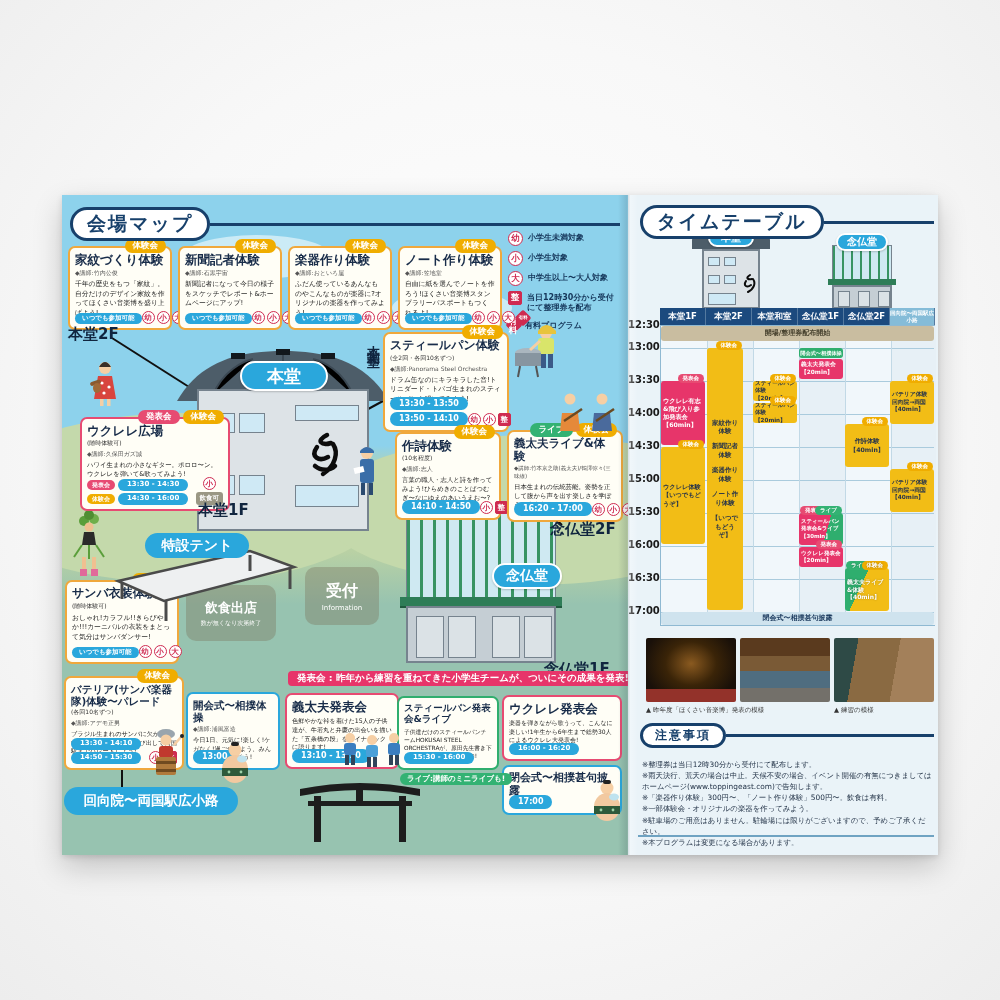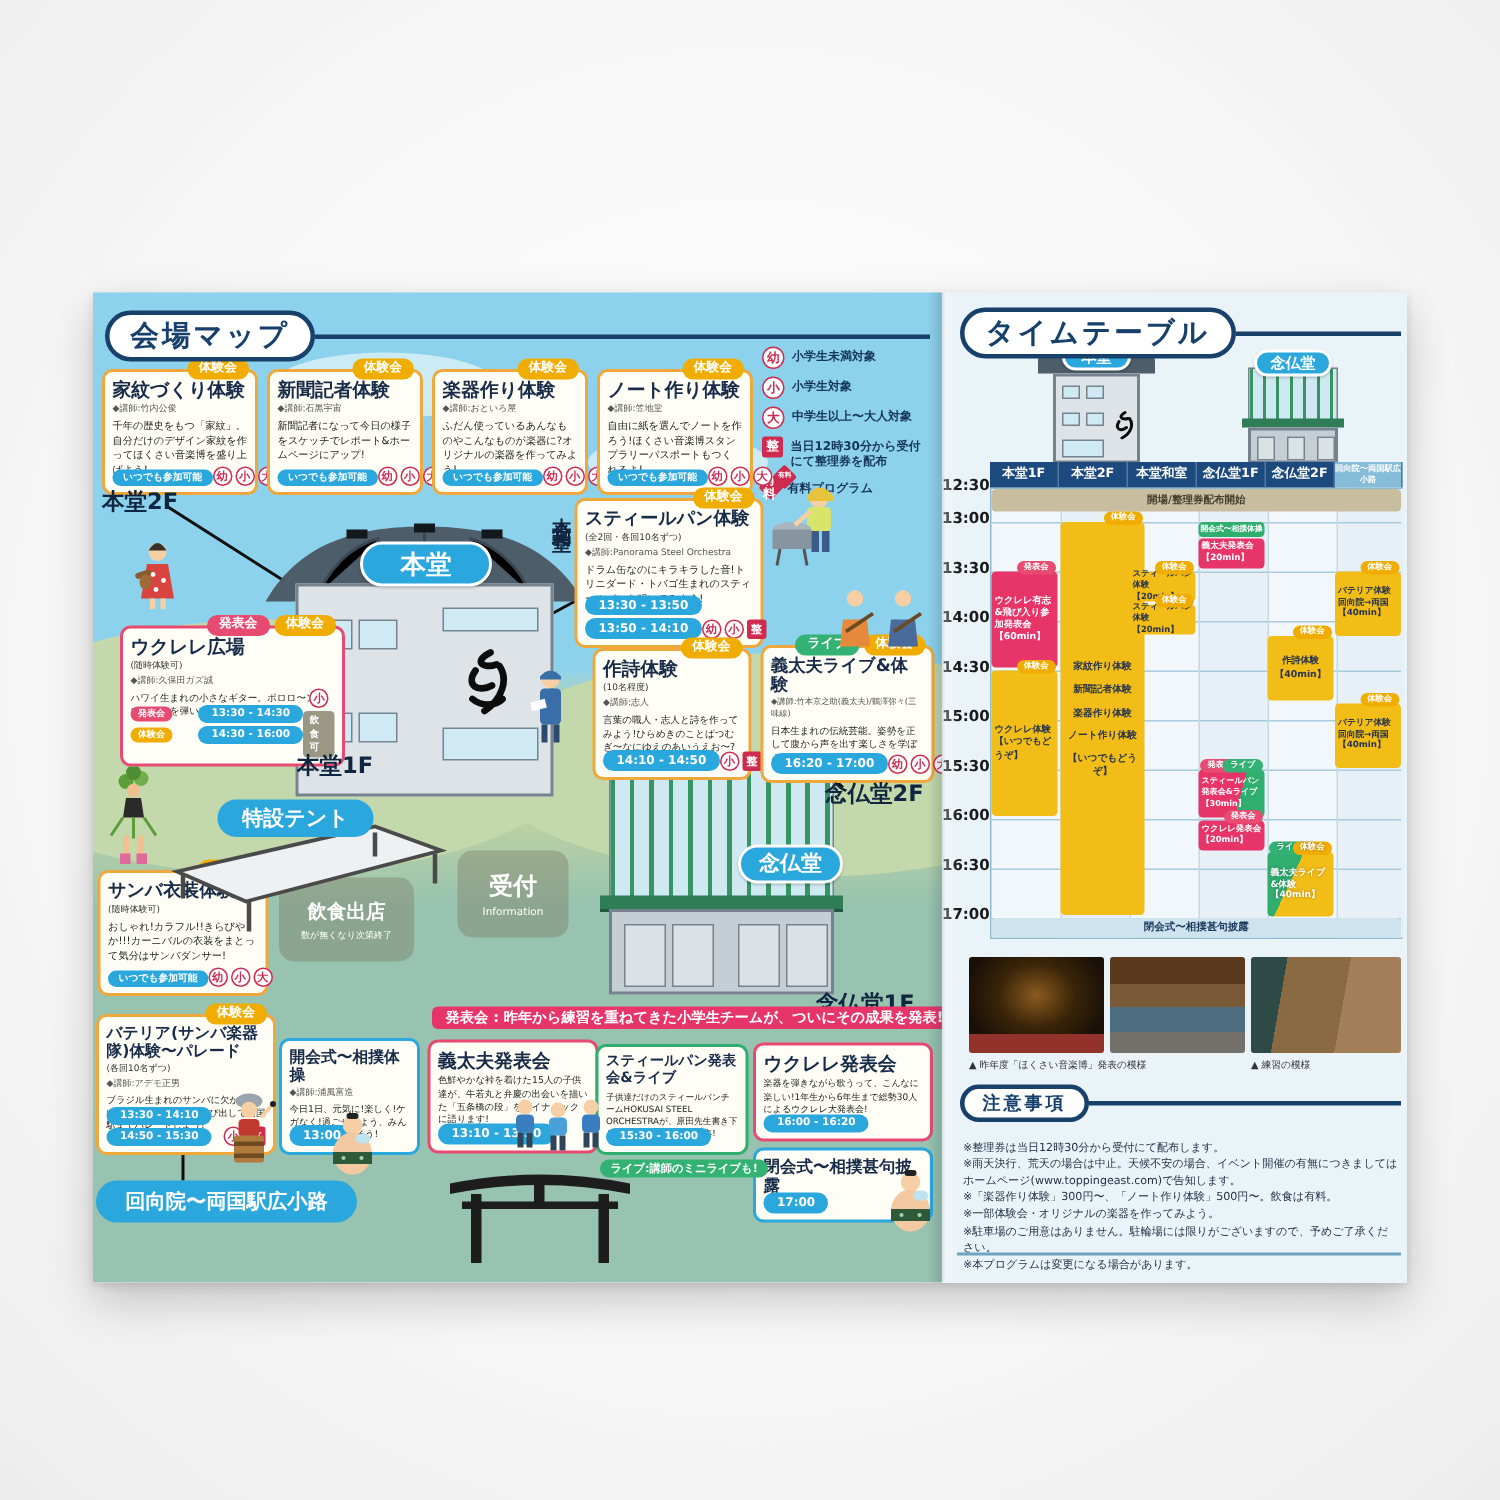--- a/index.html
+++ b/index.html
@@ -37,21 +37,21 @@
   .anytime {background:#2aa7dc;color:#fff;font-size:6.5px;font-weight:bold;border-radius:8px;padding:1px 7px;white-space:nowrap}
   .chip {background:#2aa7dc;color:#fff;font-size:8px;font-weight:bold;border-radius:9px;padding:0 9px;line-height:1.7;white-space:nowrap;display:inline-block}
   .chips {display:flex;flex-direction:column;gap:2px;align-items:flex-start}
   .icons {display:flex;gap:2px;align-items:center}
   .ic {width:13px;height:13px;border-radius:50%;background:#fff;border:1.5px solid #cf2b50;color:#cf2b50;
        font-size:7.5px;font-weight:bold;display:flex;align-items:center;justify-content:center;flex:none}
   .ic.sq {border-radius:2px;background:#cf2b50;color:#fff}
   .ic.dia {border-radius:2px;background:#cf2b50;color:#fff;transform:rotate(45deg);width:12px;height:12px;font-size:4.5px}
   .ic.dia span {transform:rotate(-45deg);display:block;line-height:1}
   .minibadge {color:#fff;font-weight:bold;font-size:6px;border-radius:7px;padding:0 5px;line-height:1.8;white-space:nowrap}
-  .schedrow {display:flex;gap:17px;align-items:center;margin-top:2px}
+  .schedrow {display:flex;gap:3px;align-items:center;margin-top:2px}
   .foodok {background:#9a9784;color:#fff;font-size:6.5px;font-weight:bold;border-radius:3px;padding:2px 4px}
 
   .maplabel {position:absolute;font-weight:bold;color:#10253f;font-size:15px;z-index:6}
   .vlabel {writing-mode:vertical-rl;letter-spacing:3px;font-size:13px}
   .bluepill {position:absolute;background:#2aa7dc;color:#fff;font-weight:bold;text-align:center;border-radius:16px;
              z-index:7;display:flex;align-items:center;justify-content:center;white-space:nowrap}
   .bluepill.bordered {border:2px solid #fff;box-shadow:0 1px 2px rgba(0,0,0,.2)}
   .softbox {position:absolute;background:rgba(125,120,98,.40);border-radius:10px;color:#fff;text-align:center;z-index:4;
             display:flex;flex-direction:column;align-items:center;justify-content:center;gap:2px}
   .banner {position:absolute;background:#e7356a;color:#fff;font-size:9.5px;font-weight:bold;border-radius:4px;
@@ -633,21 +633,21 @@
     <div class="tlabel" style="left:0;top:284px">15:00</div>
     <div class="tlabel" style="left:0;top:317px">15:30</div>
     <div class="tlabel" style="left:0;top:350px">16:00</div>
     <div class="tlabel" style="left:0;top:383px">16:30</div>
     <div class="tlabel" style="left:0;top:416px">17:00</div>
 
     <div class="tb tb-open" style="left:33px;top:131px;width:273px;height:15px">
           <span>開場/整理券配布開始</span>
         </div>
 
-    <div class="tb tb-y" style="left:79px;top:153px;width:56px;height:262px">
+    <div class="tb tb-y" style="left:79px;top:153px;width:36px;height:262px">
       <span class="bdg br pb-y">体験会</span>
       <span class="stack" style="font-size:6.5px">
         <span>家紋作り体験</span>
             <span>新聞記者体験</span>
         <span>楽器作り体験</span>
             <span>ノート作り体験</span>
         <span>【いつでもどうぞ】</span>
           </span>
     </div>
 

